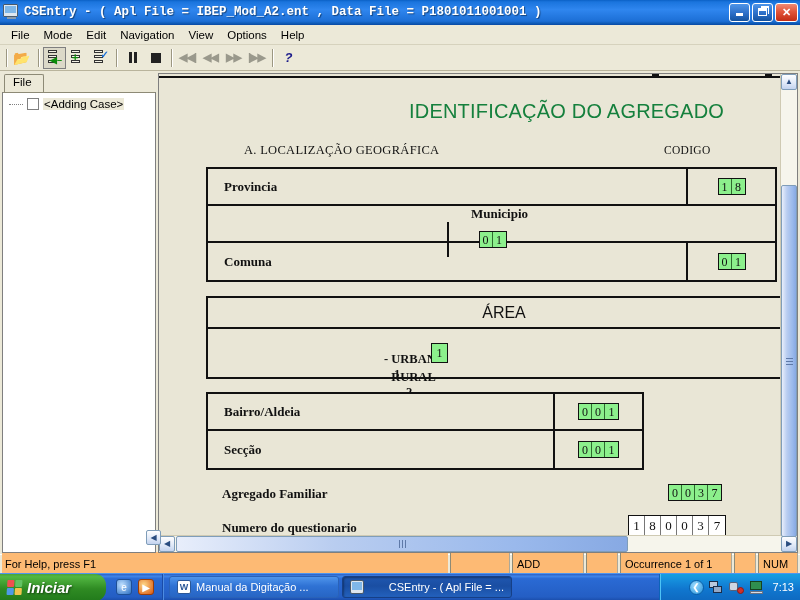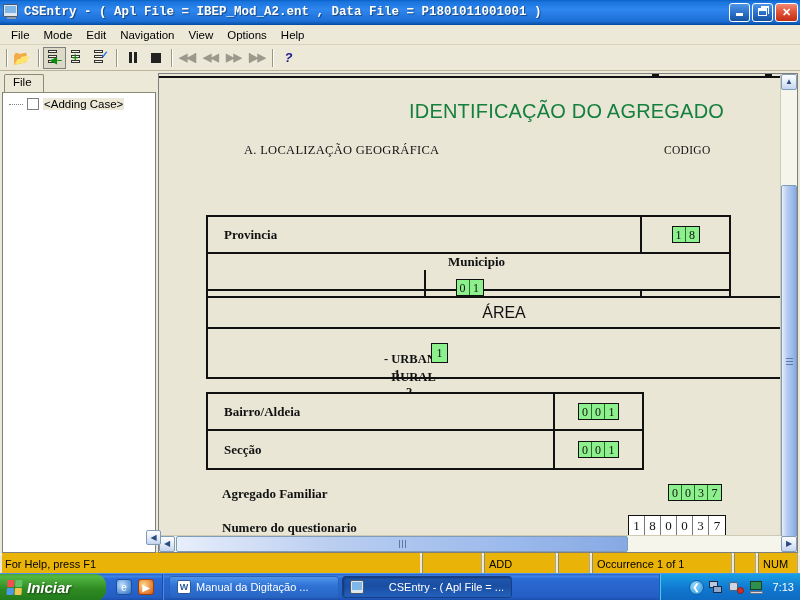--- a/index.html
+++ b/index.html
@@ -304,21 +304,21 @@
   
   #status-bar {
     height: 19px; flex:none; background:#ece9d8;
     display:flex; align-items:center; gap:2px;
     padding: 0 2px; border-top:1px solid #fff;
     font-size: 11px; color:#000;
   }
   .sb-pane {
     height:16px; border:1px solid #aca899;
     border-top-color:#8d8a76; border-left-color:#8d8a76;
-    background:#eab308;
+    background:#fdba74;
     display:flex;align-items:center; padding:12px 4px;
     white-space:nowrap; overflow:hidden;
   }
   #sb-help { flex:1 1 auto; border:none; padding-left:3px; }
 
   
   #taskbar {
     position:absolute; left:0; top:573px; width:800px; height:27px;
     background: linear-gradient(to bottom,#2b60c4 0%, #3f84e8 9%, #2a6ad4 18%, #245ec4 88%, #1c4fae 100%);
     border-top: 1px solid #4d95f0;
@@ -510,21 +510,21 @@
         <div id="form-canvas">
 
           <div class="top-rule"></div>
           <div class="top-tick" style="left:493px;"></div>
           <div class="top-tick" style="left:606px;"></div>
 
           <div id="form-title">IDENTIFICAÇÃO DO AGREGADO</div>
           <div id="section-a">A. LOCALIZAÇÃO GEOGRÁFICA</div>
           <div id="codigo-label">CODIGO</div>
 
-          <div class="tbl" style="left:47px; top:93px; width:525px;margin-top:48px;">
+          <div class="tbl" style="left:47px; top:93px; width:571px;">
             <div class="trow" style="height:37px;">
               <div class="tlabel">Provincia</div>
               <div class="tcode">
                 <div class="gbox">
                   <span class="cell">1</span>
                   <span class="cell">8</span>
                 </div>
               </div>
             </div>
             <div class="trow" style="height:37px;flex-direction:column;">
@@ -642,21 +642,21 @@
     </div>
 
     <div id="tree-hsb-stub">◀</div>
   </div>
 
   <div id="status-bar">
     <div id="sb-help" class="sb-pane">For Help, press F1</div>
     <div class="sb-pane" style="width:60px;"></div>
     <div class="sb-pane" style="width:72px;">ADD</div>
     <div class="sb-pane" style="width:32px;"></div>
-    <div class="sb-pane" style="width:140px;">Occurrence 1 of 1</div>
+    <div class="sb-pane" style="width:112px;">Occurrence 1 of 1</div>
     <div class="sb-pane" style="width:22px;"></div>
     <div class="sb-pane" style="width:40px;">NUM</div>
   </div>
 </div>
 
 <div id="taskbar">
   <div id="start-button">
     <span class="flag">
         <i></i>
         <i></i>

